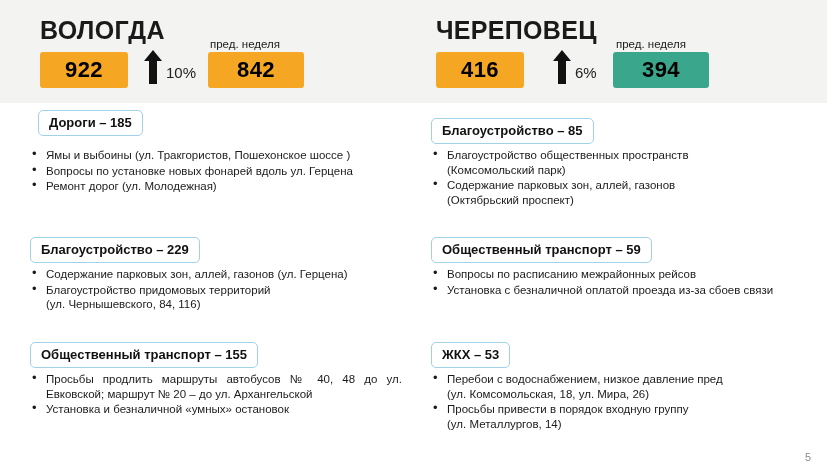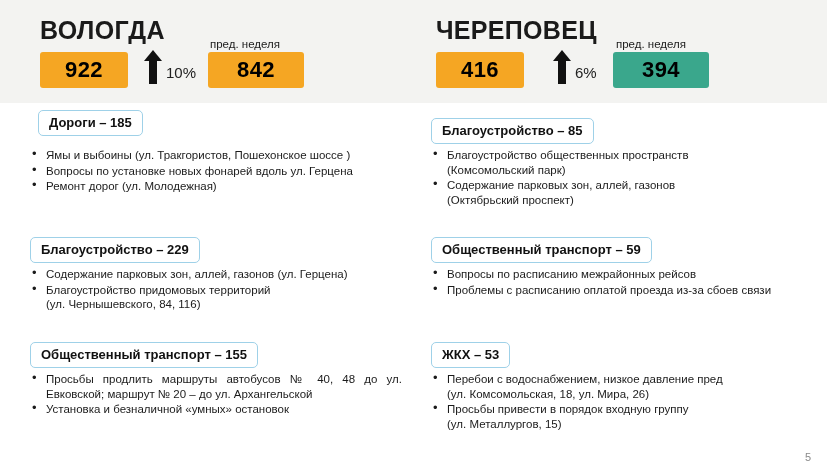--- a/index.html
+++ b/index.html
@@ -238,33 +238,33 @@
           <span>Содержание парковых зон, аллей, газонов</span>
           <span class="sub">(Октябрьский проспект)</span>
         </li>
       </ul>
     </div>
 
     <div class="cat-box" style="left:18px; top:237px;">Общественный транспорт – 59</div>
     <div class="bullets" style="left:18px; top:267px; width:385px;">
       <ul>
         <li><span>Вопросы по расписанию межрайонных рейсов</span></li>
-        <li><span>Проблемы с расписанию оплатой проезда из-за сбоев связи</span></li>
+        <li><span>Установка с безналичной оплатой проезда из-за сбоев связи</span></li>
       </ul>
     </div>
 
     <div class="cat-box" style="left:18px; top:342px;">ЖКХ – 53</div>
     <div class="bullets just" style="left:18px; top:372px; width:385px;">
       <ul>
         <li>
           <span>Перебои с водоснабжением, низкое давление пред</span>
           <span class="sub">(ул. Комсомольская, 18, ул. Мира, 26)</span>
         </li>
         <li>
           <span>Просьбы привести в порядок входную группу</span>
-          <span class="sub">(ул. Металлургов, 15)</span>
+          <span class="sub">(ул. Металлургов, 14)</span>
         </li>
       </ul>
     </div>
   </div>
 
   <div class="page-num">5</div>
 </div>
 
 </body></html>

